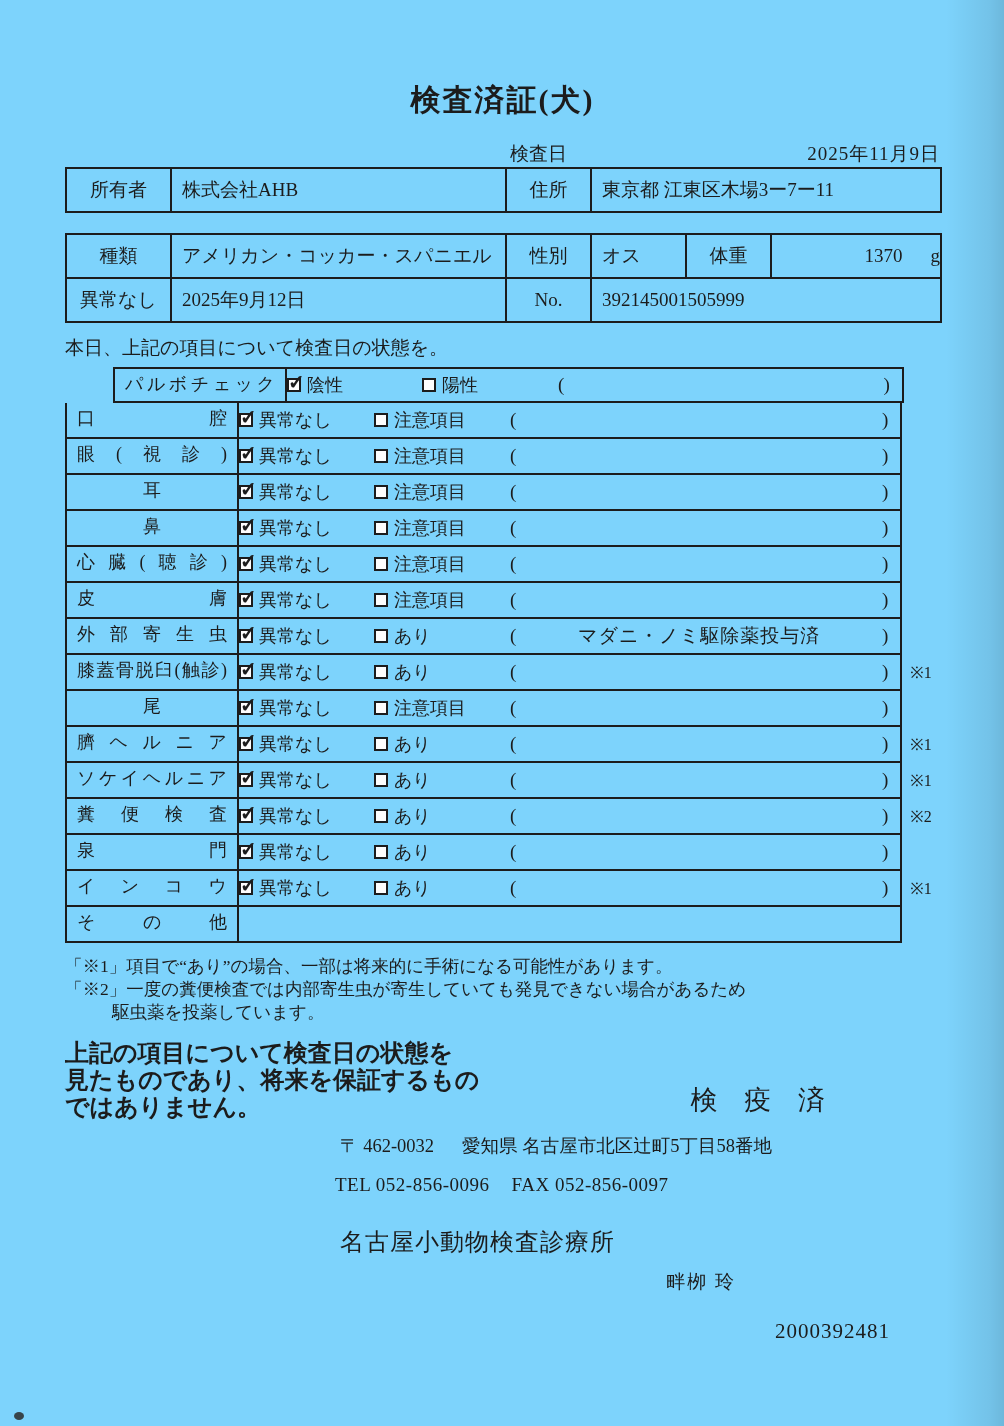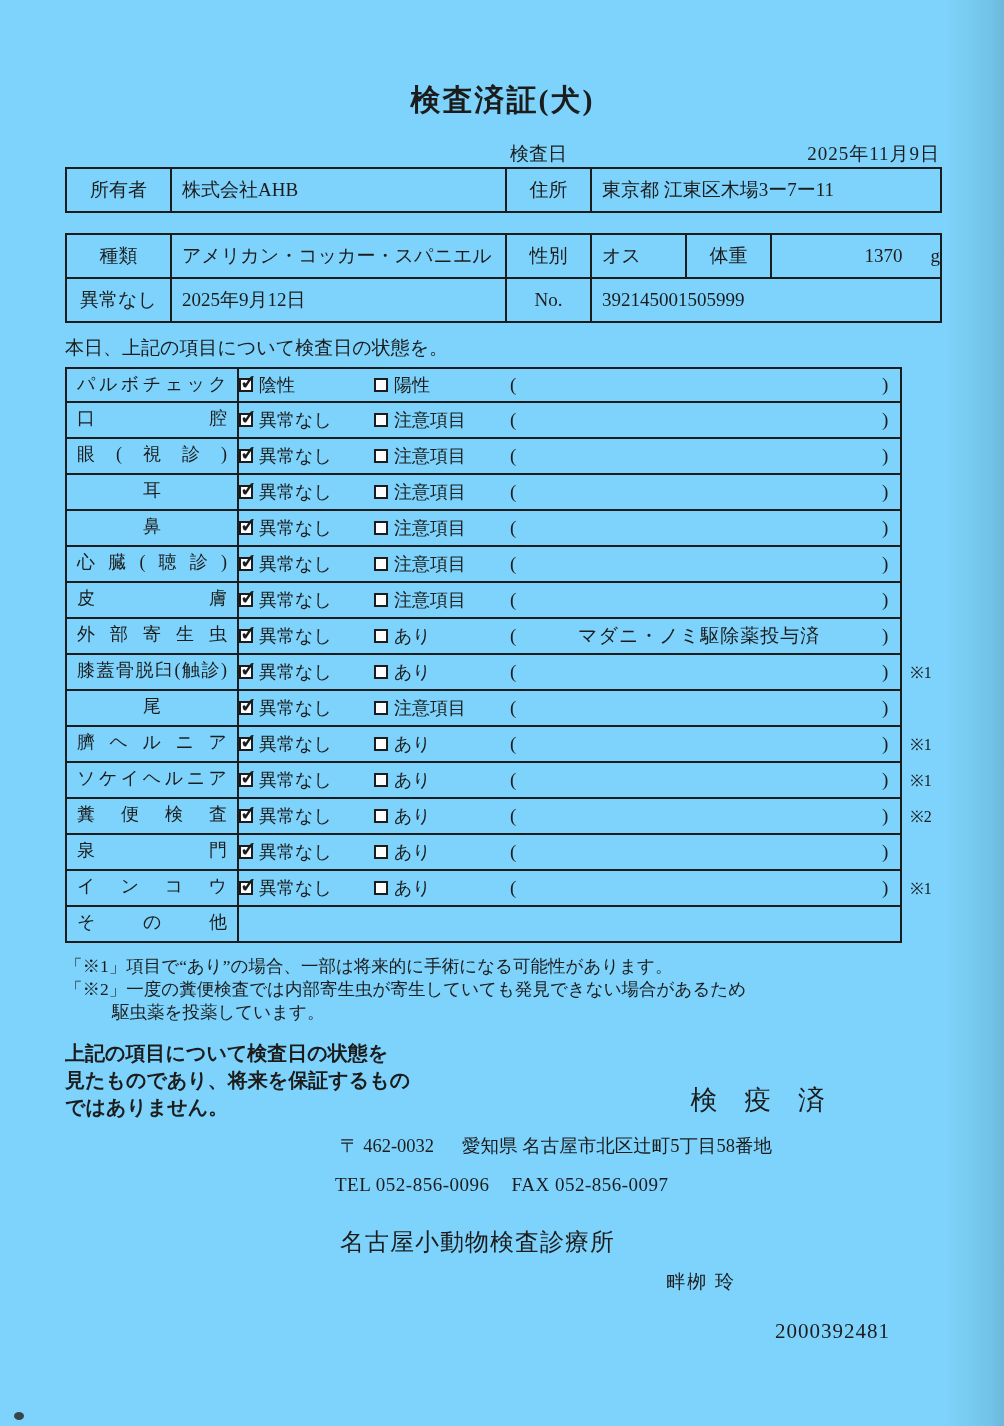--- a/index.html
+++ b/index.html
@@ -24,42 +24,42 @@
   table.hdr.owner { margin-top:0; }
   table.hdr.info { margin-top:20px; }
   .weight-cell { display:flex; justify-content:flex-end; align-items:flex-end; }
   .weight-cell .unit { margin-left:28px; }
 
   .intro { margin-top:13px; font-size:19px; line-height:23px; }
 
   .exam-table { margin-top:8px; }
   .exam-row { display:flex; height:36px; }
   .exam-inner { display:flex; width:845px; border:2px solid #1c1c1c; border-top:0; }
-  .exam-row:first-child .exam-inner { border-top:2px solid #1c1c1c; }
+  .exam-row:first-child .exam-inner { border-top:2px solid #1c1c1c;margin-left:48px; }
   .exam-label {
     width:172px; border-right:2px solid #1c1c1c; padding:0 10px;
     font-size:18px; line-height:31px;
     text-align:justify; text-align-last:justify;
   }
   .exam-label.single { text-align:center; text-align-last:center; }
   .exam-content { flex:1; display:flex; align-items:center; }
   .opt { display:flex; align-items:center; font-size:18px; }
   .opt1 { width:135px; padding-left:0; }
   .opt2 { width:136px; }
   .cb { width:14px; height:14px; border:2px solid #1c1c1c; display:inline-block; position:relative; flex:none; margin-right:6px; background:#fdfdfd; }
   .cb.checked::after { content:"✓"; position:absolute; left:-1px; top:-10px; font-size:20px; font-weight:600; color:#1c1c1c; }
   .paren { flex:1; display:flex; align-items:center; font-size:19px; padding-right:12px; }
   .paren .paren-content { flex:1; text-align:center; font-size:19px; letter-spacing:1px; }
   .exam-note { width:38px; padding-left:8px; font-size:16px; line-height:36px; }
 
   .footnotes { margin-top:12px; font-size:17.5px; line-height:23px; }
   .footnotes .indent { padding-left:47px; }
 
   .disclaimer-wrap { position:relative; margin-top:16px; }
-  .disclaimer { font-size:20px; font-weight:600; line-height:27px; }
+  .disclaimer { font-size:24px; font-weight:600; line-height:27px; }
   .stamp { position:absolute; right:105px; top:42px; font-size:27px; letter-spacing:10px; white-space:nowrap; }
 
   .addr-line { margin-top:12px; margin-left:275px; font-size:18.5px; }
   .addr-line .postal { margin-right:28px; }
   .tel-line { margin-top:16px; margin-left:270px; font-size:19px; letter-spacing:0.5px; }
   .tel-line .fax { margin-left:22px; }
   .clinic-name { margin-top:30px; margin-left:275px; font-size:24px; letter-spacing:1px; }
   .person { margin-top:11px; margin-left:397px; font-size:19px; letter-spacing:2px;text-align:center; }
   .serial { margin-top:24px; margin-left:710px; font-size:21px; letter-spacing:1px; }
 

